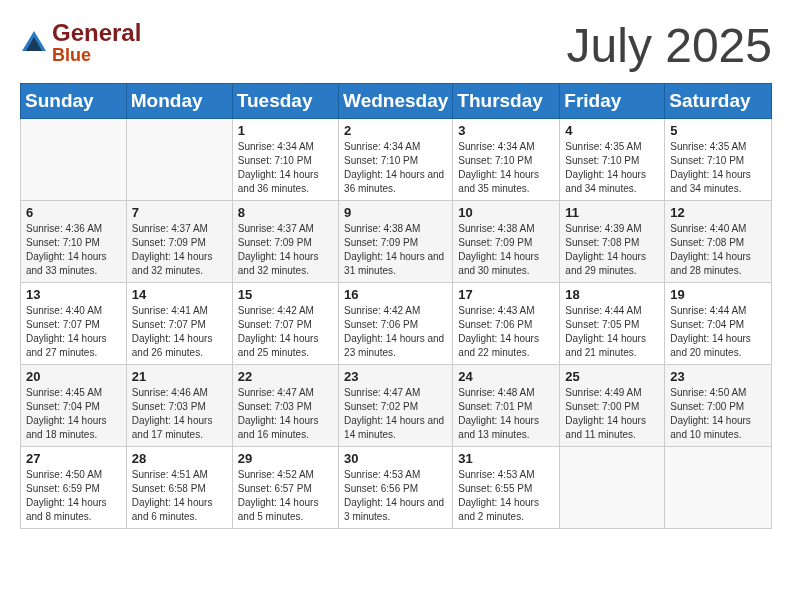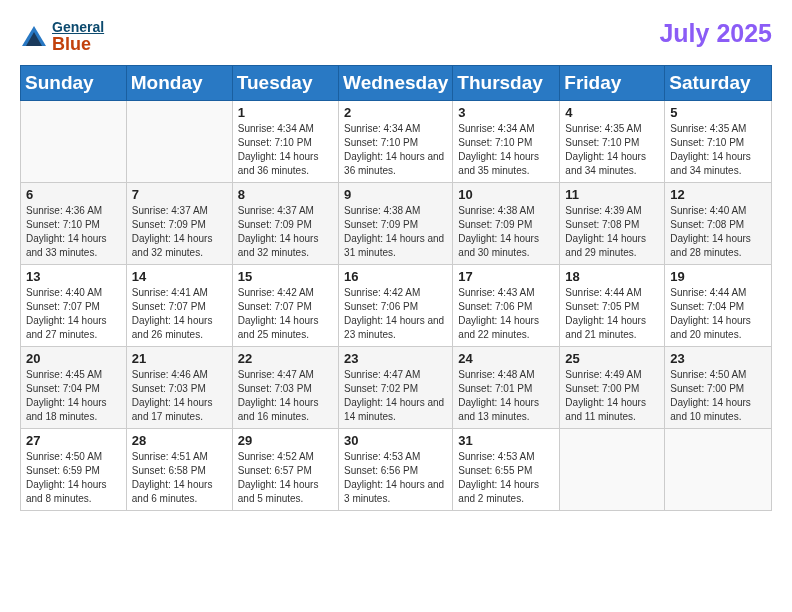--- a/index.html
+++ b/index.html
@@ -19,42 +19,41 @@
     .logo {
       display: flex;
       align-items: center;
     }
     .logo-text {
       display: flex;
       flex-direction: column;
       line-height: 1.1;
     }
     .logo-general {
-      font-size: 14px;
+      font-size: 24px;
       font-weight: bold;
-      color: #0c4a6e;
-      text-decoration: underline;
+      color: #7f1d1d;
     }
     .logo-blue {
       font-size: 18px;
       font-weight: bold;
       color: #c2410c;
     }
     .logo-icon {
       width: 28px;
       height: 28px;
       margin-right: 4px;
     }
     .title-block {
       text-align: right;
     }
     .month-title {
-      font-size: 25px;
-      font-weight: bold;
-      color: #8b5cf6;
+      font-size: 48px;
+      font-weight: normal;
+      color: #404040;
       line-height: 1.1;
     }
     .location {
       font-size: 15px;
       color: #333;
     }
     .calendar {
       width: 100%;
       border-collapse: collapse;
       border: 1px solid #ccc;

